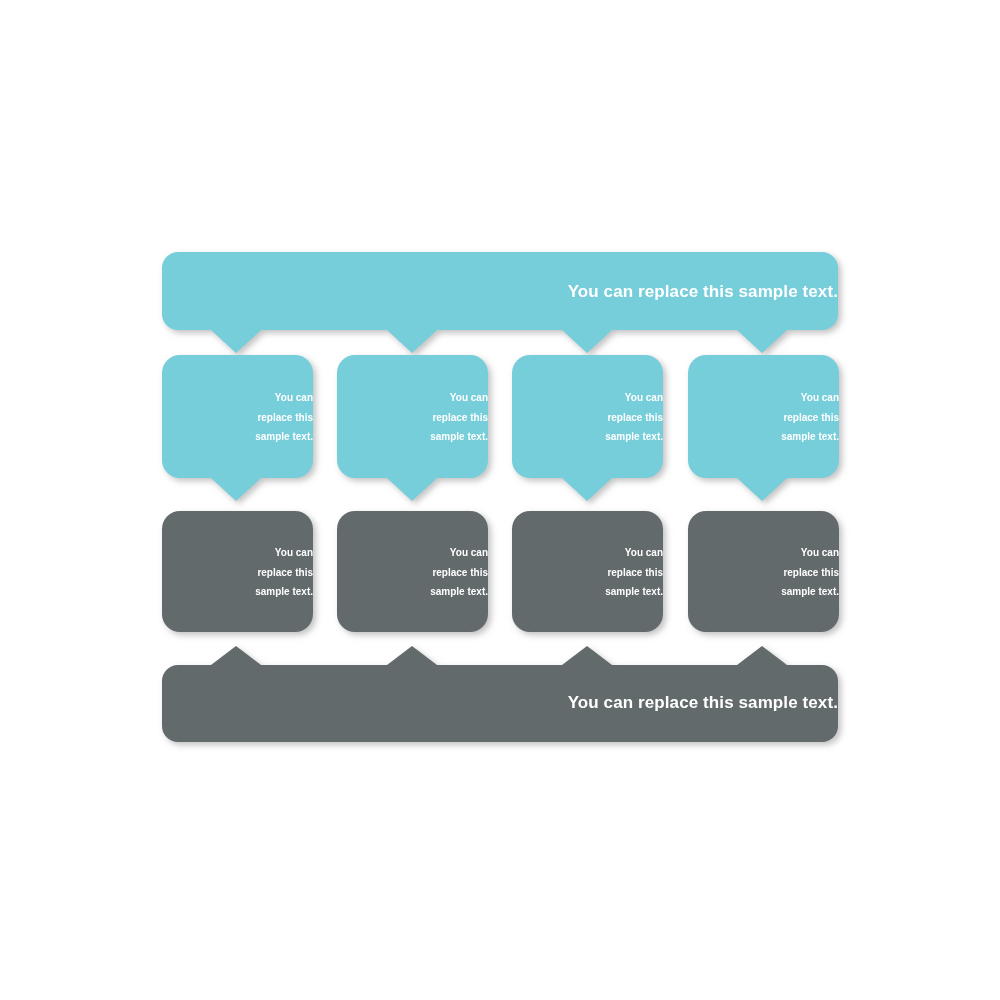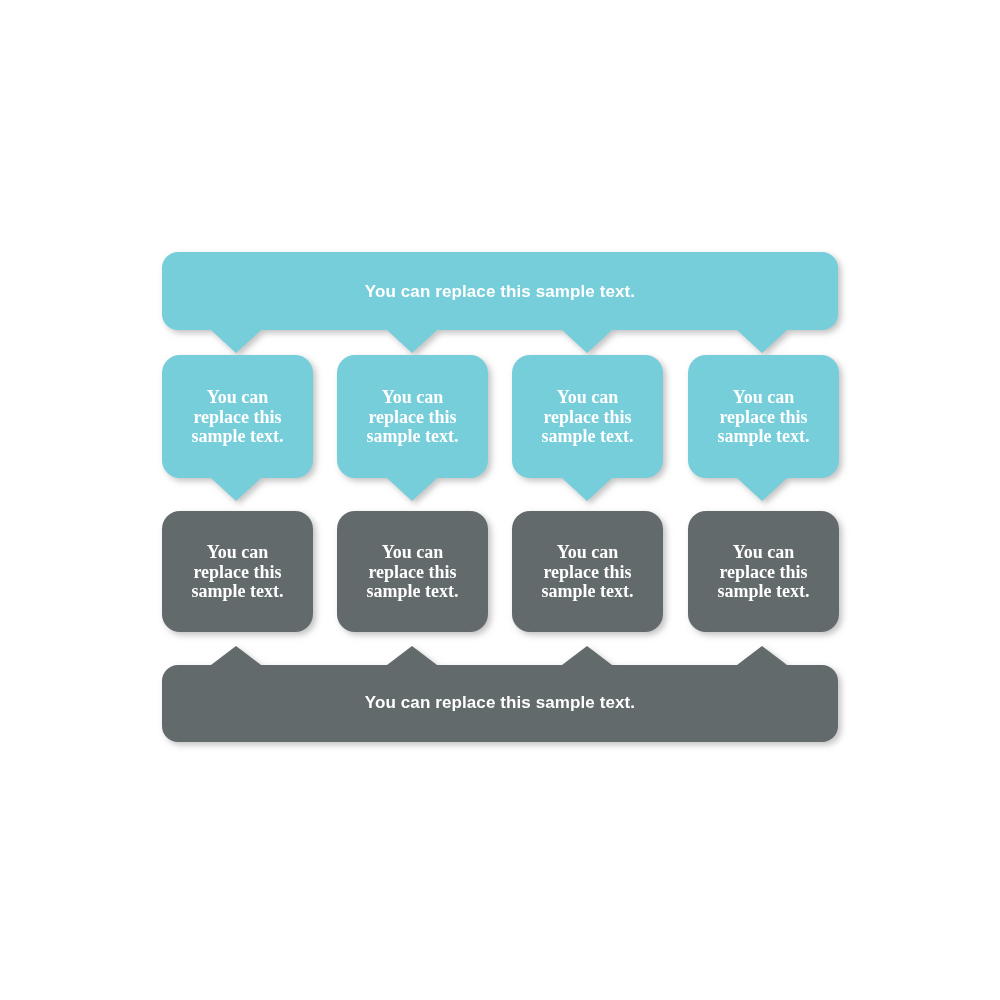--- a/index.html
+++ b/index.html
@@ -29,36 +29,35 @@
     width: 1000px;
     height: 1000px;
     display: block;
   }
 
   
   .txt {
     position: absolute;
     color: #ffffff;
     font-weight: bold;
-    text-align: center;
+    text-align: right;
     line-height: 1.0;
     white-space: pre-line;
     user-select: none;
     pointer-events: none;
   }
 
   .banner-txt {
     font-size: 17px;
     letter-spacing: 0.1px;
   }
 
   .card-txt {
-    font-size: 18px;
+    font-size: 10px;
     line-height: 19.5px;
-    font-family: Liberation Serif, serif;
   }
 
   
   #top-banner-label {
     left: 162px;
     top: 283px;
     width: 676px;
   }
   
   #bottom-banner-label {

